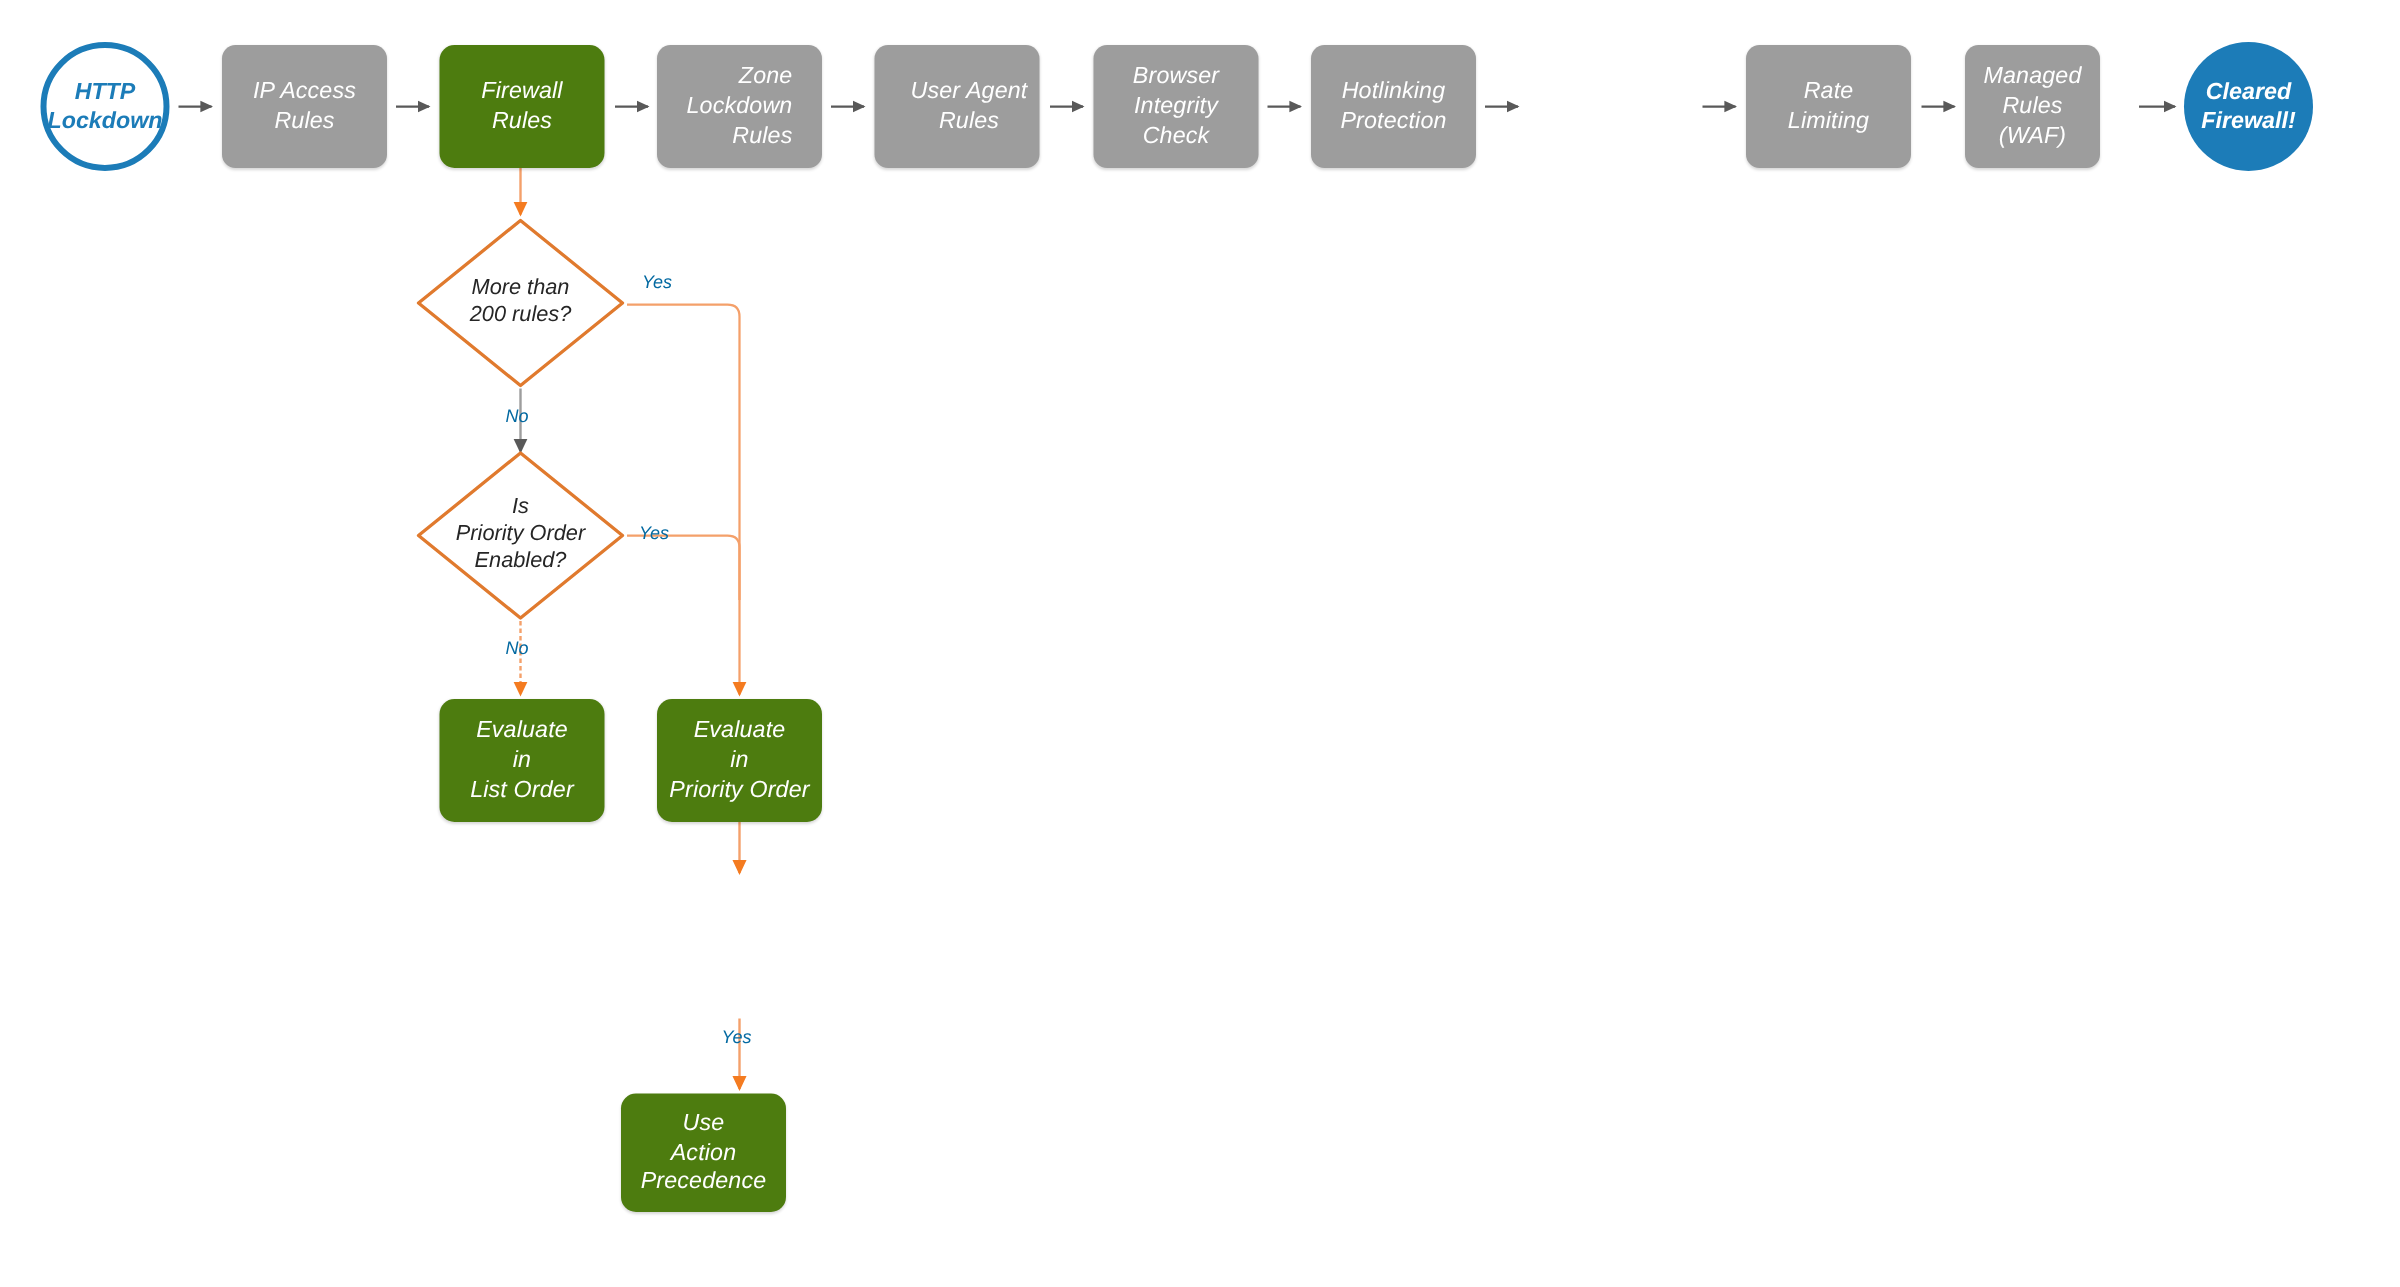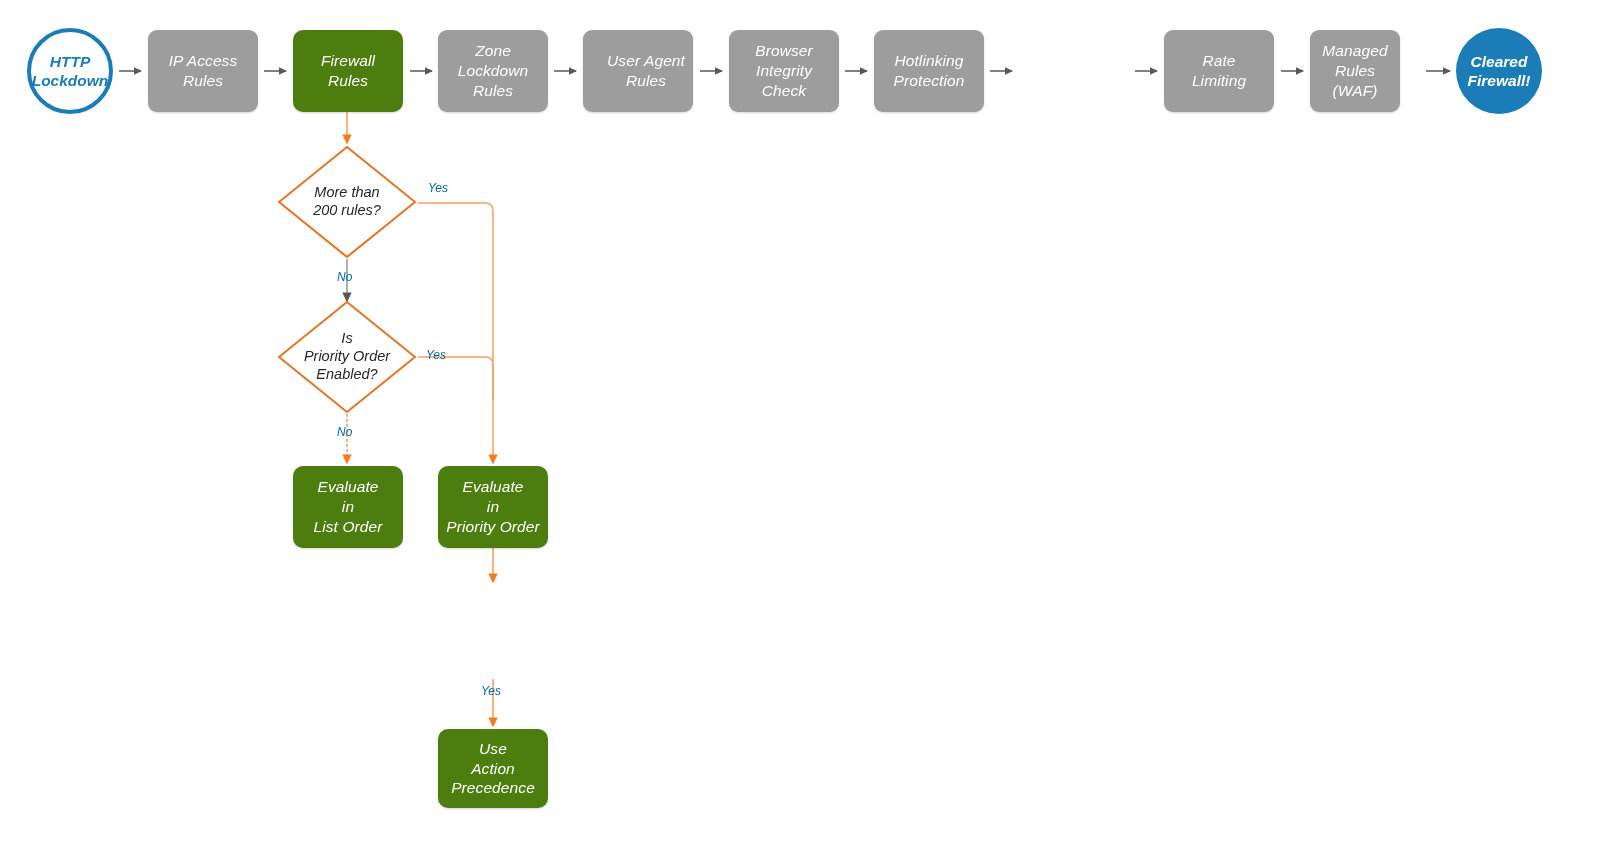--- a/index.html
+++ b/index.html
@@ -152,21 +152,21 @@
   <div class="node proc gray" style="left:148px; top:30px; width:110px; height:82px;">
     <span style="white-space:pre-line;">IP Access
 Rules</span>
   </div>
 
   <div class="node proc orange" style="left:293px; top:30px; width:110px; height:82px;">
     <span style="white-space:pre-line;">Firewall
 Rules</span>
   </div>
 
-  <div class="node proc gray" style="left:438px; top:30px; width:110px; height:82px;">
+  <div class="node proc gray" style="left:438px; top:30px; width:110px; height:82px;text-align:right;">
     <span style="white-space:pre-line;">Zone
 Lockdown
 Rules</span>
   </div>
 
   <div class="node proc gray" style="left:583px; top:30px; width:110px; height:82px;padding-left:16px;">
     <span style="white-space:pre-line;">User Agent
 Rules</span>
   </div>
 
@@ -221,21 +221,21 @@
 in
 List Order</span>
   </div>
 
   <div class="node proc orange" style="left:438px; top:466px; width:110px; height:82px;">
     <span style="white-space:pre-line;">Evaluate
 in
 Priority Order</span>
   </div>
 
-  <div class="node proc orange" style="left:438px; top:729px; width:110px; height:79px;">
+  <div class="node proc orange" style="left:414px; top:729px; width:110px; height:79px;">
     <span style="white-space:pre-line;">Use
 Action
 Precedence</span>
   </div>
 
   <div class="elabel" style="left:428px; top:181px;">Yes</div>
 
   <div class="elabel" style="left:337px; top:270px;">No</div>
 
   <div class="elabel" style="left:426px; top:348px;">Yes</div>

